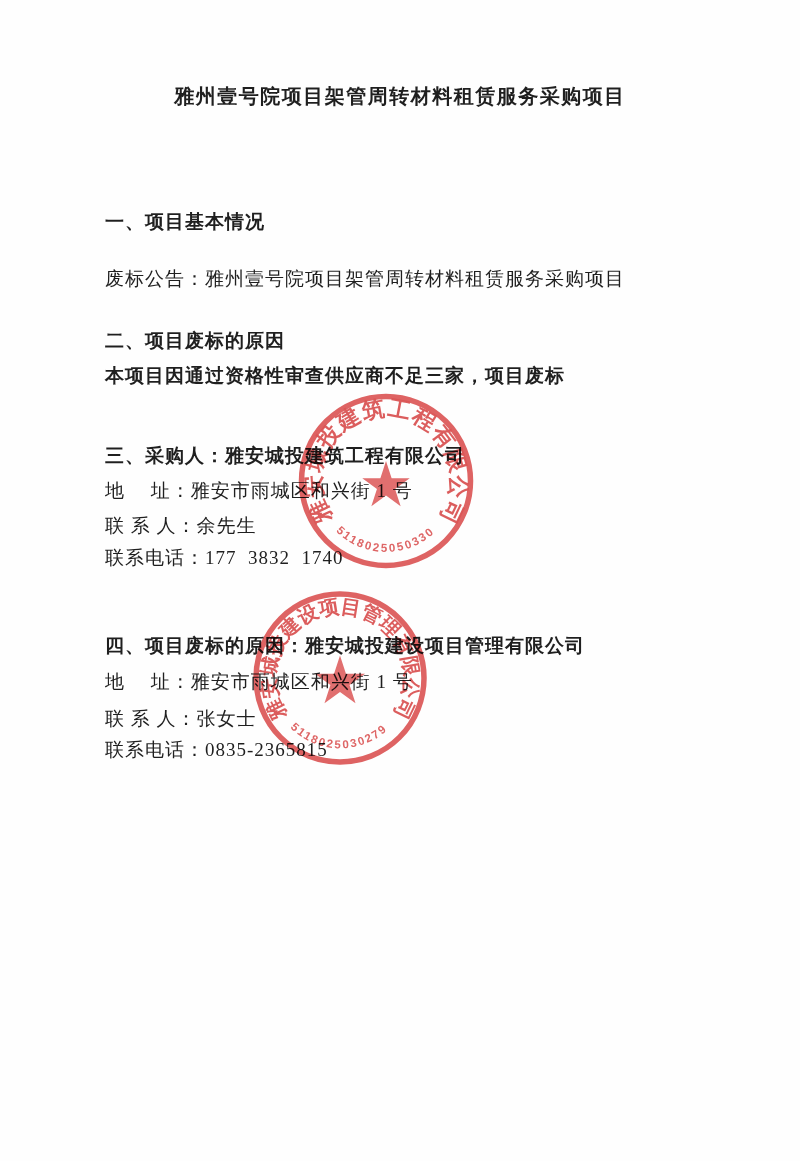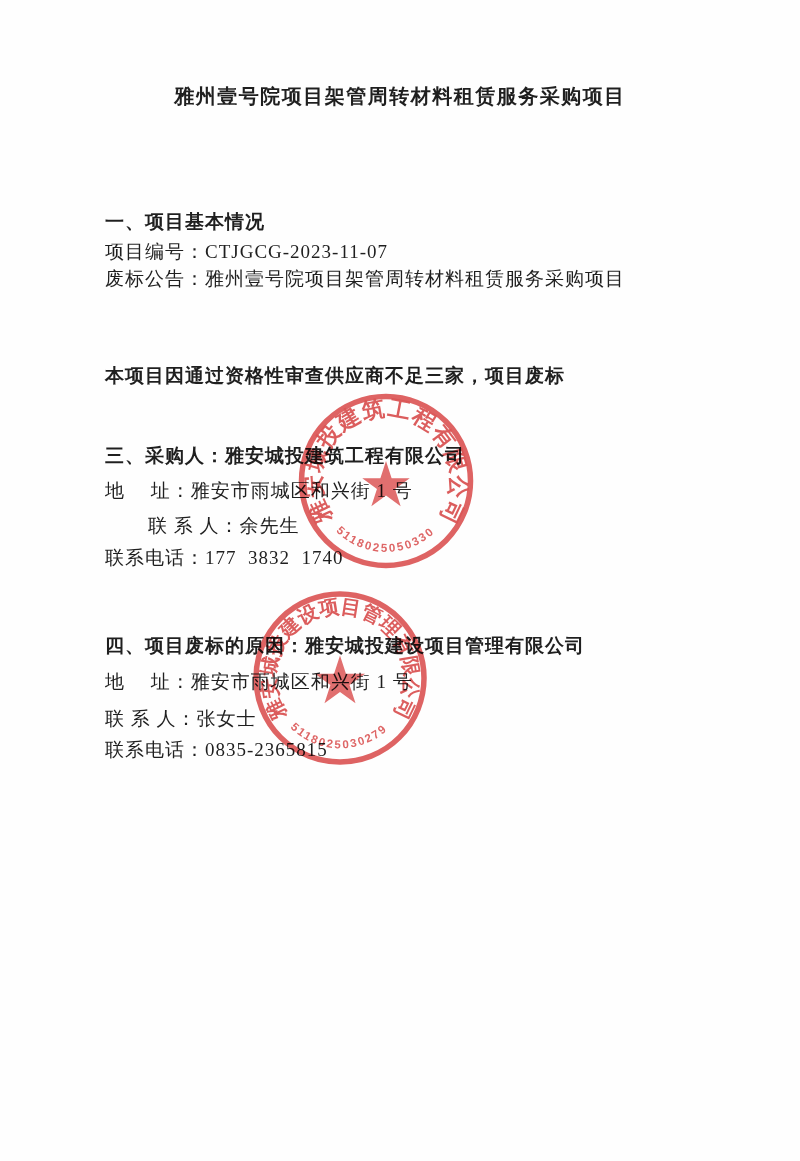--- a/index.html
+++ b/index.html
@@ -78,28 +78,28 @@
   }
 </style>
 </head>
 <body>
 
 <div class="page">
 
   <div class="line centered doc-title" style="top:85px;">雅州壹号院项目架管周转材料租赁服务采购项目</div>
 
   <div class="line heading" style="top:211px;">一、项目基本情况</div>
-  <div class="line" style="top:241px;">项目编号：CTJGCG-2023-11-07</div>
   <div class="line" style="top:268px;">废标公告：雅州壹号院项目架管周转材料租赁服务采购项目</div>
 
+  <div class="line heading" style="top:330px;">二、项目废标的原因</div>
   <div class="line" style="top:365px;font-weight:bold;">本项目因通过资格性审查供应商不足三家，项目废标</div>
 
   <div class="line heading" style="top:445px;">三、采购人：雅安城投建筑工程有限公司</div>
   <div class="line" style="top:480px;">地　 址：雅安市雨城区和兴街 1 号</div>
-  <div class="line" style="top:515px;margin-left:43px;">联 系 人：余先生</div>
+  <div class="line" style="top:515px;">联 系 人：余先生</div>
   <div class="line" style="top:547px;text-align:right;">联系电话：177  3832  1740</div>
 
   <div class="line heading" style="top:635px;">四、项目废标的原因：雅安城投建设项目管理有限公司</div>
   <div class="line" style="top:671px;">地　 址：雅安市雨城区和兴街 1 号</div>
   <div class="line" style="top:708px;font-family:Liberation Serif, serif;">联 系 人：张女士</div>
   <div class="line" style="top:739px;">联系电话：0835-2365815</div>
 
   <div class="stamp stamp-purchaser" style="left:293px;top:388px;">
     <svg width="186" height="186" viewBox="0 0 186 186">
       <defs>

